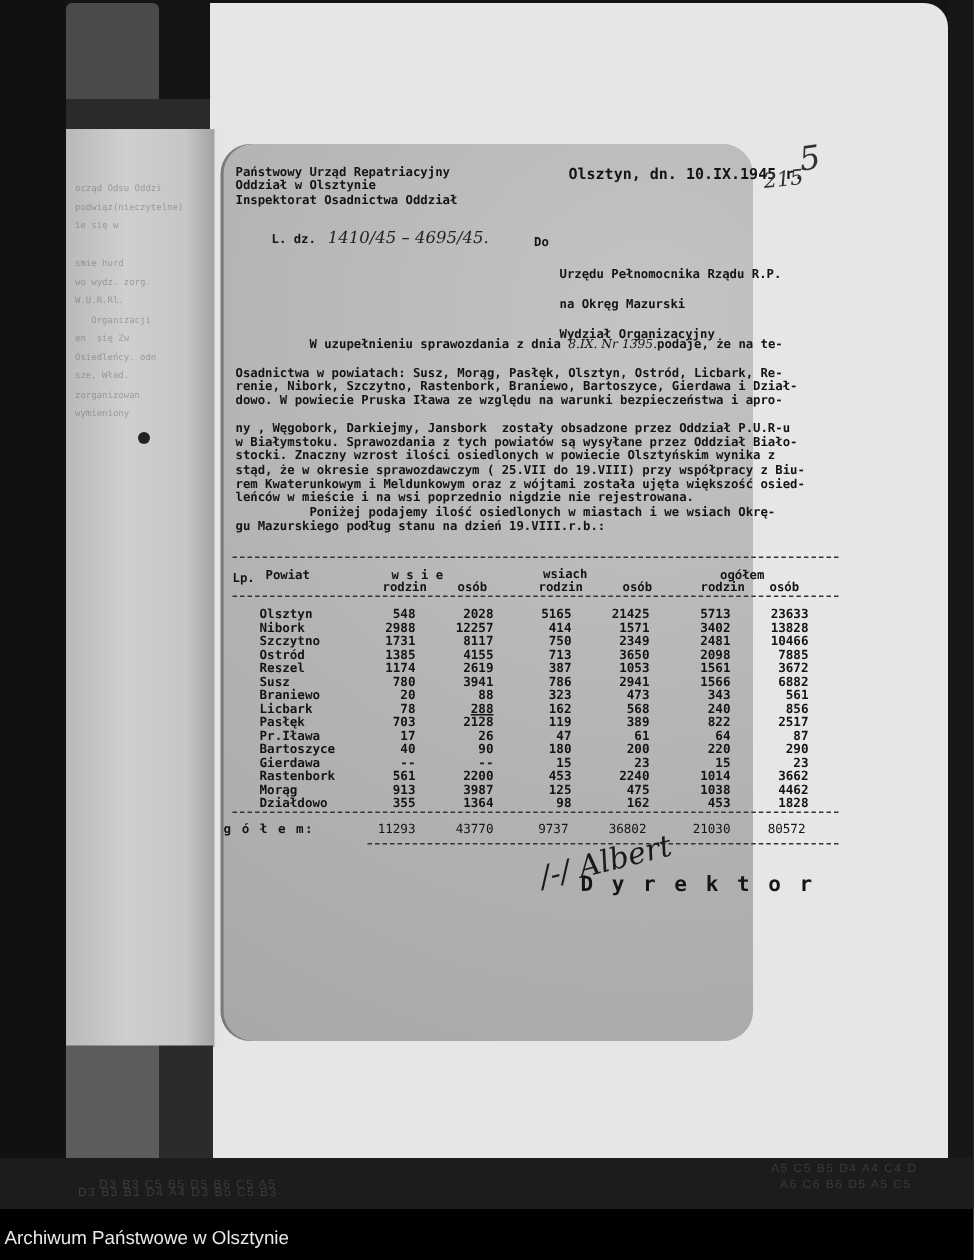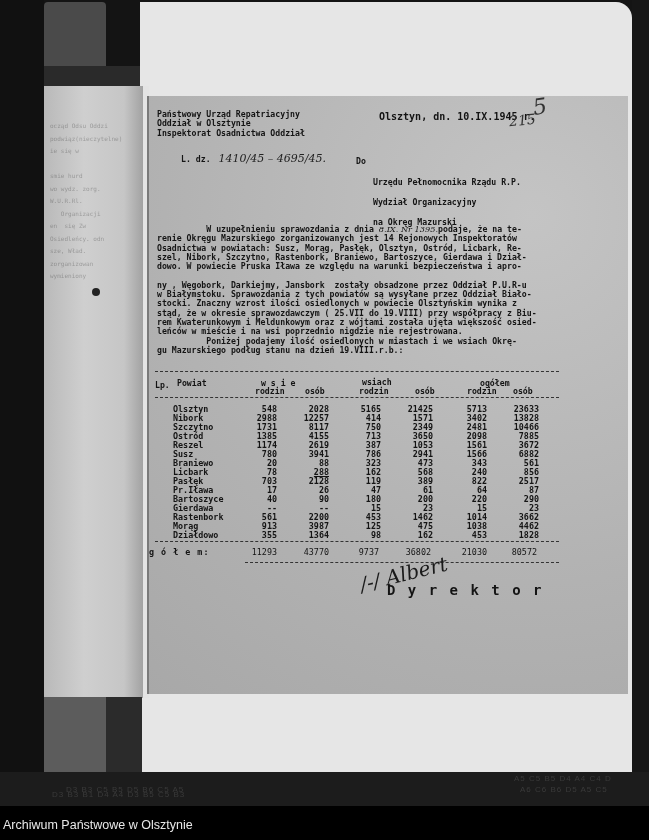--- a/index.html
+++ b/index.html
@@ -10,21 +10,21 @@
   .folder-band { position:absolute; left:44px; top:66px; width:96px; height:22px; background:#2a2a2a; }
   .prev-page { position:absolute; left:44px; top:86px; width:100px; height:612px; background:linear-gradient(90deg,#b9b9b9,#cfcfcf 40%,#c6c6c6 80%,#a0a0a0); }
   .prev-page-edge { position:absolute; left:143px; top:86px; width:6px; height:612px; background:#e4e4e4; }
   .prev-page-text { position:absolute; left:50px; top:120px; width:90px; font-size:6px; line-height:12.5px; color:rgba(60,60,60,0.35); white-space:pre; overflow:hidden; }
   .folder-base { position:absolute; left:44px; top:697px; width:62px; height:78px; background:#5c5c5c; }
   .folder-base2 { position:absolute; left:106px; top:697px; width:36px; height:78px; background:#2b2b2b; }
   .white-board { position:absolute; left:140px; top:2px; width:492px; height:772px; background:#e6e6e6; border-radius:0 16px 0 0; }
   .right-dark { position:absolute; left:632px; top:0; width:17px; height:806px; background:#161616; }
   .bottom-labels { position:absolute; left:0; top:772px; width:649px; height:34px; background:#1c1c1c; }
   .edge-codes { position:absolute; font-family:"Liberation Sans", sans-serif; font-size:8px; color:#3a3a3a; letter-spacing:1px; white-space:nowrap; }
-  .paper { position:absolute; left:149px; top:96px; width:479px; height:598px; background:#b4b4b4; background-image:radial-gradient(circle at 80% 20%,#c4c4c4,#b2b2b2 60%,#a8a8a8); box-shadow:-2px 0 0 #7a7a7a; }
+  .paper { position:absolute; left:149px; top:96px; width:353px; height:598px; background:#b4b4b4; background-image:radial-gradient(circle at 80% 20%,#c4c4c4,#b2b2b2 60%,#a8a8a8); box-shadow:-2px 0 0 #7a7a7a;border-radius:20px; }
   .paper-inner { position:absolute; left:0; top:0; width:100%; height:100%; color:#141414; font-size:8.2px; line-height:9px; }
   .abs { position:absolute; white-space:nowrap; }
   .hdr { left:8px; top:14px; font-weight:bold; line-height:9.4px; }
   .hdr div { white-space:nowrap; }
   .place-date { left:230px; top:16px; font-weight:bold; font-size:10px; }
   .stamp { left:384px; top:6px; font-family:"DejaVu Serif", serif; font-style:italic; color:#333; font-size:22px; transform:rotate(-8deg); }
   .stamp2 { left:372px; top:22px; font-family:"DejaVu Serif", serif; font-style:italic; color:#333; font-size:14px; transform:rotate(-6deg); }
   .ref { left:32px; top:58px; font-weight:bold; }
   .ref-hand { font-family:"DejaVu Serif", serif; font-style:italic; font-size:11px; font-weight:normal; margin-left:3px; color:#222; }
   .do-label { left:207px; top:61px; font-weight:bold; }
@@ -93,28 +93,27 @@
       <div class="abs stamp2" style="left:360px;top:20px;">215</div>
 
       <div class="abs ref">
         <span>L. dz.</span>
         <span class="ref-hand">1410/45 – 4695/45.</span>
       </div>
 
       <div class="abs do-label">Do</div>
       <div class="abs addr">
         <div>Urzędu Pełnomocnika Rządu R.P.</div>
+        <div>na Okręg Mazurski</div>
         <div>Wydział Organizacyjny</div>
-        <div>na Okręg Mazurski</div>
       </div>
 
       <div class="para" style="top:129px;"><span>          W uzupełnieniu sprawozdania z dnia </span><span class="hand-inline">8.IX. Nr 1395.</span><span>podaje, że na te-</span></div>
-      <div class="para" style="top:138.3px;">renie Okręgu Mazurskiego zorganizowanych jest 14 Rejonowych Inspektoratów</div>
       <div class="para" style="top:147.6px;">Osadnictwa w powiatach: Susz, Morąg, Pasłęk, Olsztyn, Ostród, Licbark, Re-</div>
-      <div class="para" style="top:156.9px;">szel, Nibork, Szczytno, Rastenbork, Braniewo, Bartoszyce, Gierdawa i Dział-</div>
+      <div class="para" style="top:156.9px;">renie, Nibork, Szczytno, Rastenbork, Braniewo, Bartoszyce, Gierdawa i Dział-</div>
       <div class="para" style="top:166.2px;">dowo. W powiecie Pruska Iława ze względu na warunki bezpieczeństwa i apro-</div>
       <div class="para" style="top:184.8px;">ny , Węgobork, Darkiejmy, Jansbork  zostały obsadzone przez Oddział P.U.R-u</div>
       <div class="para" style="top:194.1px;">w Białymstoku. Sprawozdania z tych powiatów są wysyłane przez Oddział Biało-</div>
       <div class="para" style="top:203.4px;">stocki. Znaczny wzrost ilości osiedlonych w powiecie Olsztyńskim wynika z</div>
       <div class="para" style="top:212.7px;">stąd, że w okresie sprawozdawczym ( 25.VII do 19.VIII) przy współpracy z Biu-</div>
       <div class="para" style="top:222px;">rem Kwaterunkowym i Meldunkowym oraz z wójtami została ujęta większość osied-</div>
       <div class="para" style="top:231.3px;">leńców w mieście i na wsi poprzednio nigdzie nie rejestrowana.</div>
       <div class="para" style="top:240.6px;">          Poniżej podajemy ilość osiedlonych w miastach i we wsiach Okrę-</div>
       <div class="para" style="top:249.9px;">gu Mazurskiego podług stanu na dzień 19.VIII.r.b.:</div>
 
@@ -239,21 +238,21 @@
           <span class="cell" style="left:204px;width:28px;">15</span>
           <span class="cell" style="left:252px;width:32px;">23</span>
           <span class="cell" style="left:310px;width:28px;">15</span>
           <span class="cell" style="left:356px;width:34px;">23</span>
         </div>
         <div class="row" style="top:417px;">
           <span class="cell name">Rastenbork</span>
           <span class="cell" style="left:104px;width:24px;">561</span>
           <span class="cell" style="left:150px;width:30px;">2200</span>
           <span class="cell" style="left:204px;width:28px;">453</span>
-          <span class="cell" style="left:252px;width:32px;">1462</span>
+          <span class="cell" style="left:252px;width:32px;">2240</span>
           <span class="cell" style="left:310px;width:28px;">1014</span>
           <span class="cell" style="left:356px;width:34px;">3662</span>
         </div>
         <div class="row" style="top:426px;">
           <span class="cell name">Morąg</span>
           <span class="cell" style="left:104px;width:24px;">913</span>
           <span class="cell" style="left:150px;width:30px;">3987</span>
           <span class="cell" style="left:204px;width:28px;">125</span>
           <span class="cell" style="left:252px;width:32px;">475</span>
           <span class="cell" style="left:310px;width:28px;">1038</span>

